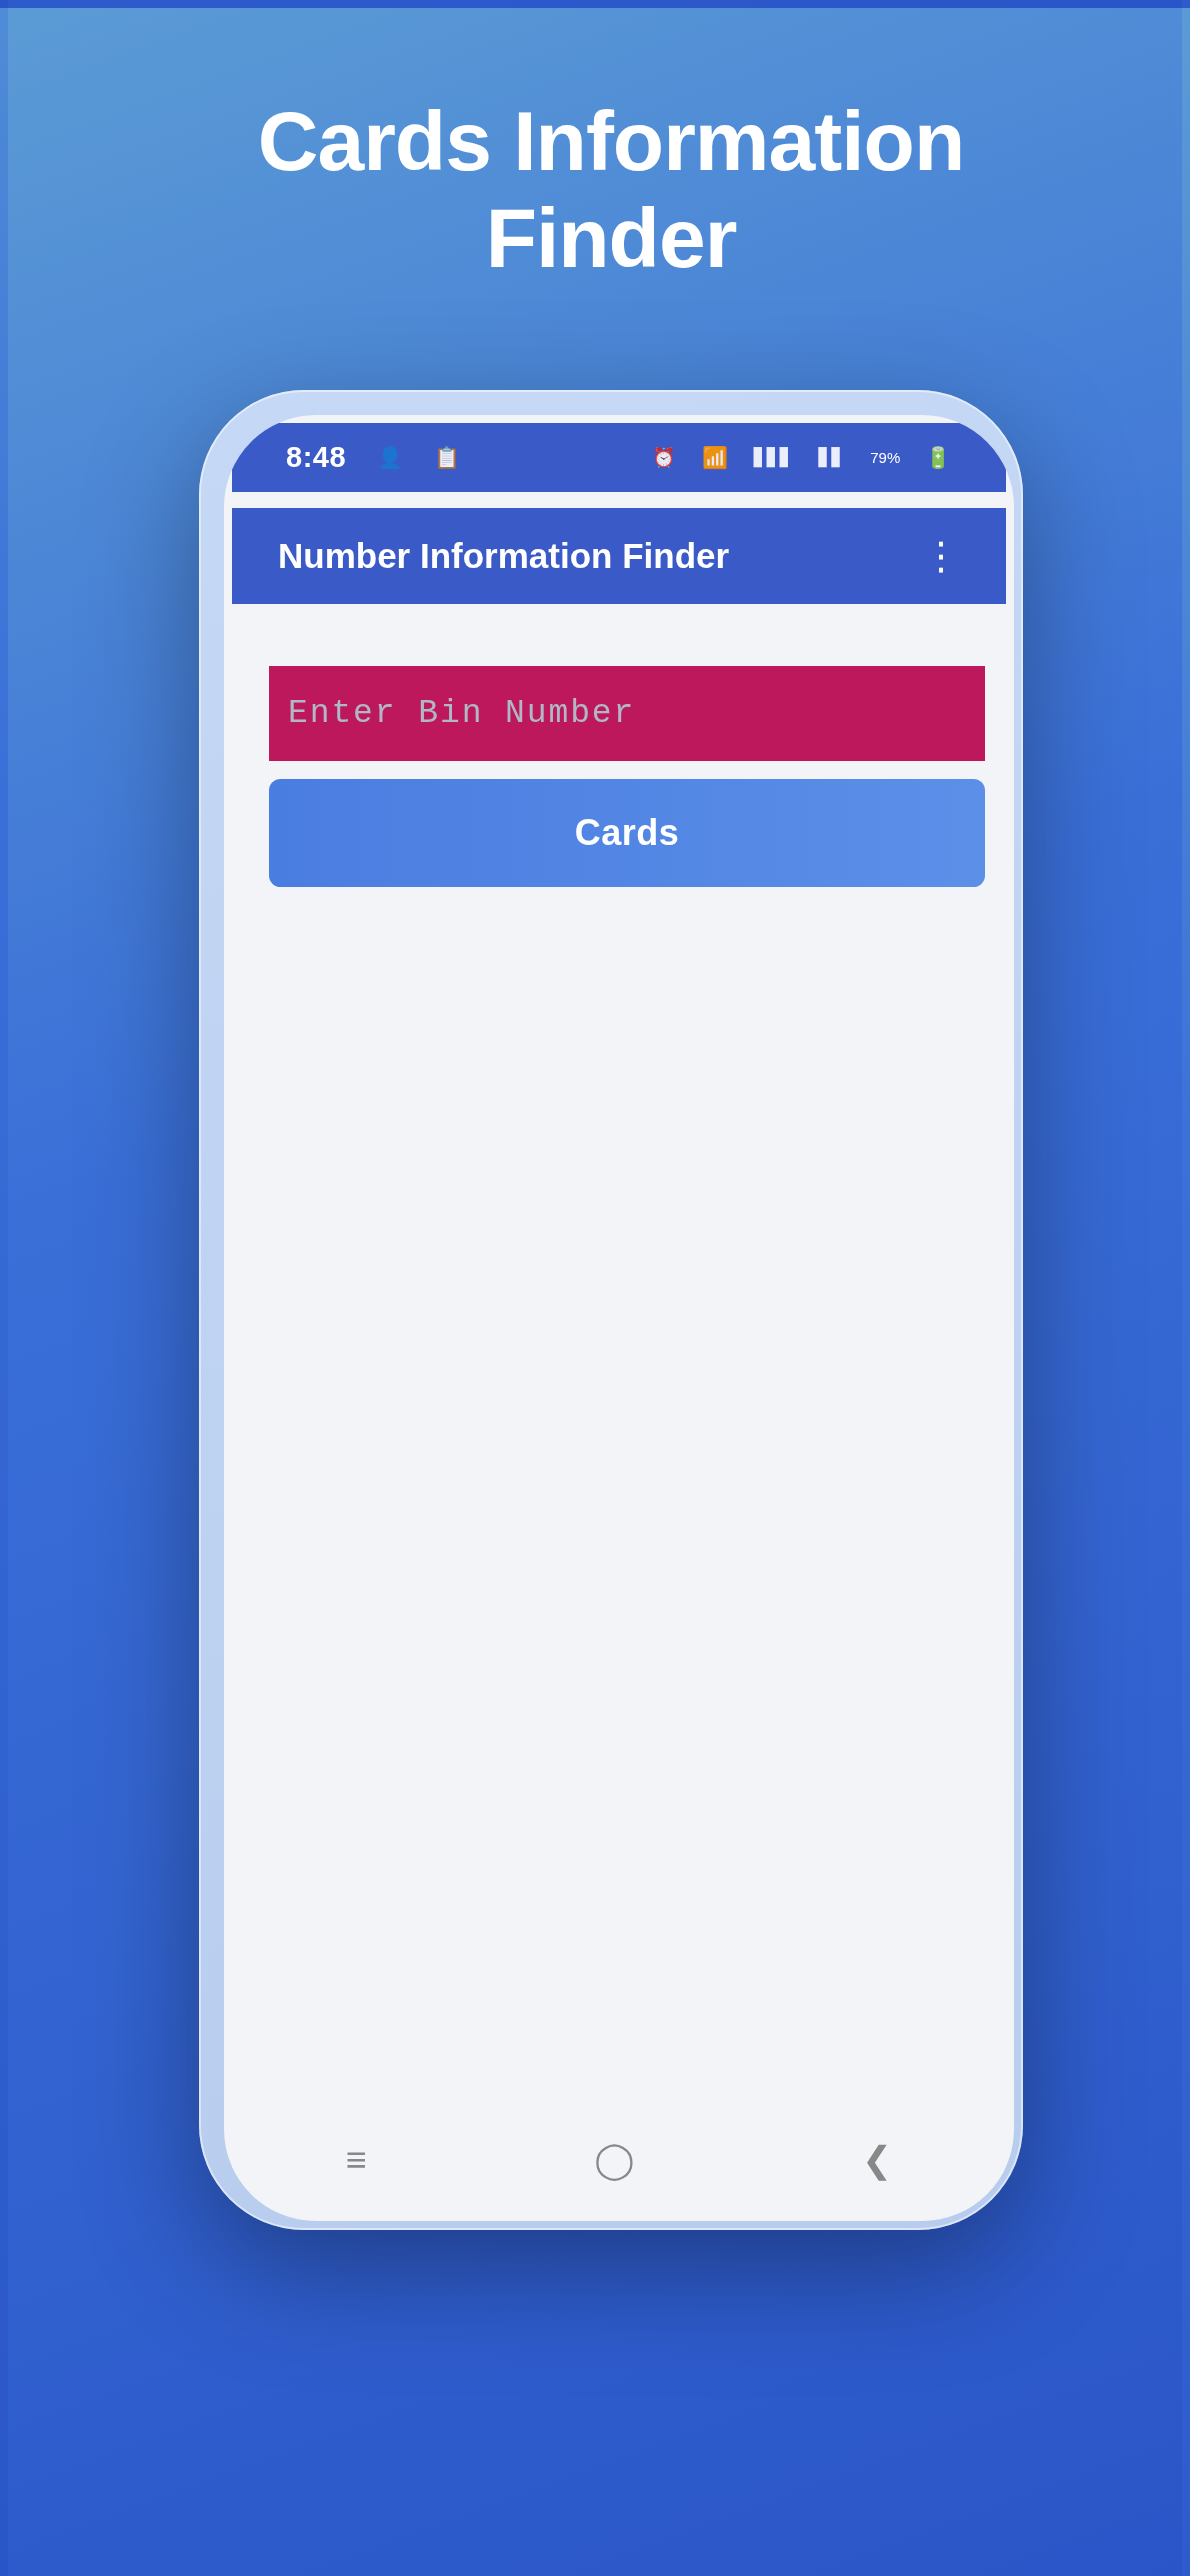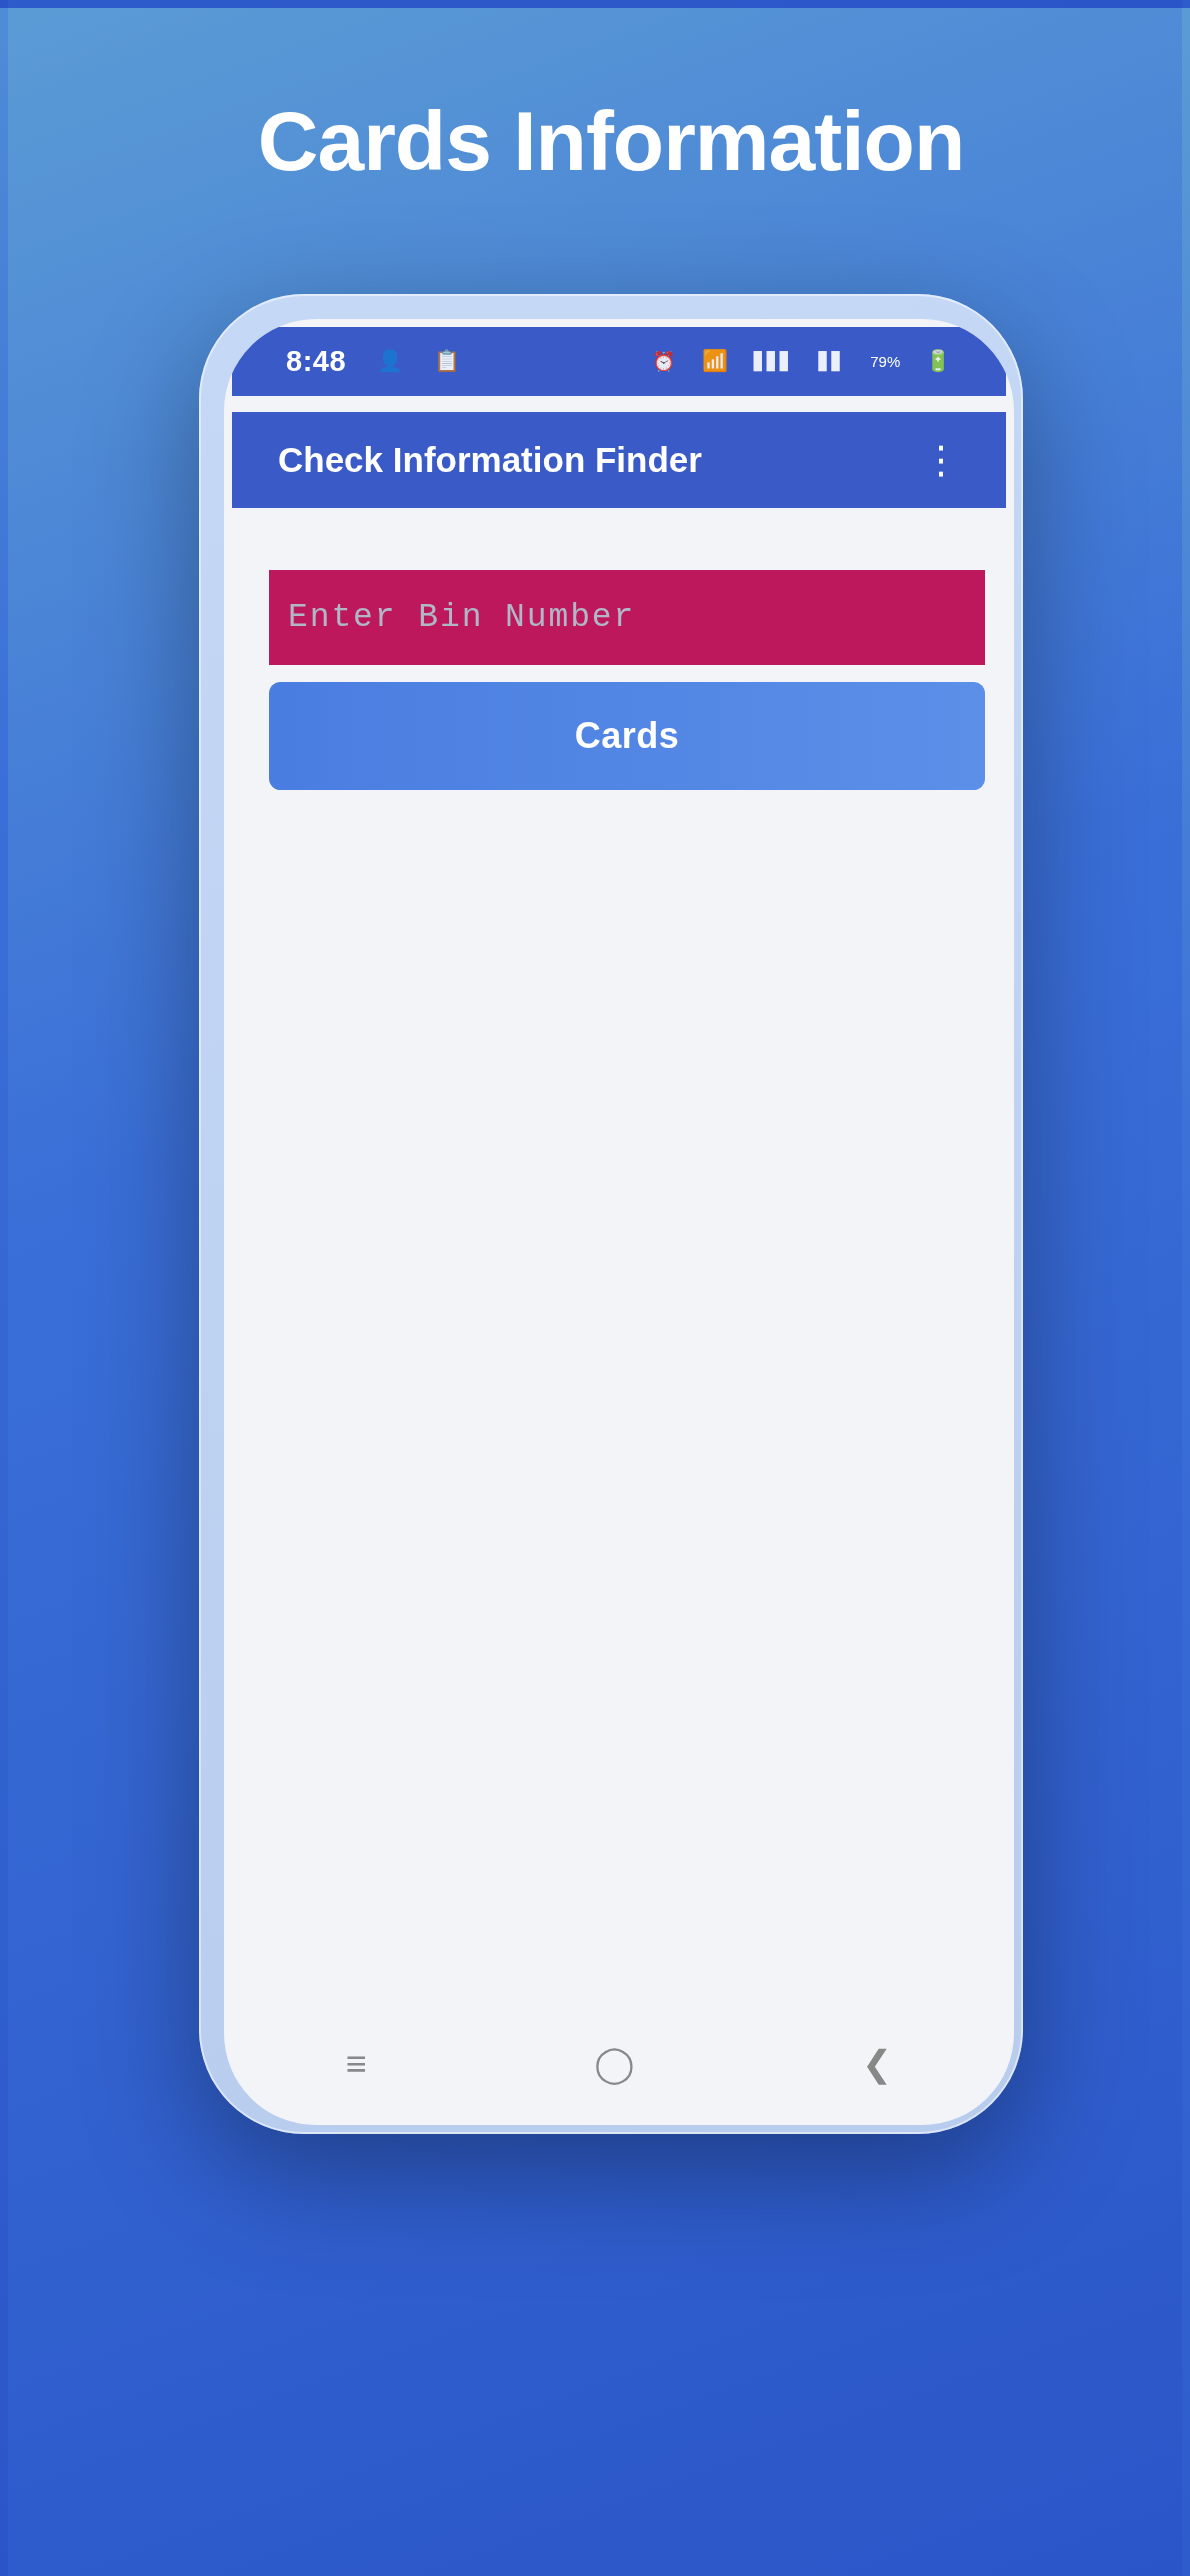--- a/index.html
+++ b/index.html
@@ -175,20 +175,21 @@
     .wifi-icon {
       color: white;
       font-size: 21px;
     }
   </style>
 </head>
 <body>
 
 <div class="page-title">
   <span>Cards Information</span><br>
+  <span>Finder</span>
 </div>
 
 <div class="phone-wrapper">
   <div class="phone-inner">
 
     <div class="status-bar">
       <div class="status-left">
         <span class="status-time">8:48</span>
         <span class="status-icon">👤</span>
         <span class="status-icon">📋</span>
@@ -197,21 +198,21 @@
         <span class="status-icon" style="font-size:19px;">⏰</span>
         <span class="status-icon wifi-icon">📶</span>
         <span class="status-icon" style="font-size:17px;">▋▋▋</span>
         <span class="status-icon" style="font-size:17px;">▋▋</span>
         <span class="battery-text">79%</span>
         <span class="status-icon" style="font-size:21px;">🔋</span>
       </div>
     </div>
 
     <div class="app-bar">
-      <span class="app-bar-title">Check Information Finder</span>
+      <span class="app-bar-title">Number Information Finder</span>
       <span class="menu-dots">⋮</span>
     </div>
 
     <div class="content-area">
       <input class="bin-input" type="text" placeholder="Enter Bin Number" style="">
       <button class="check-button">Cards</button>
     </div>
 
     <div class="bottom-nav">
       <span class="nav-icon">≡</span>

